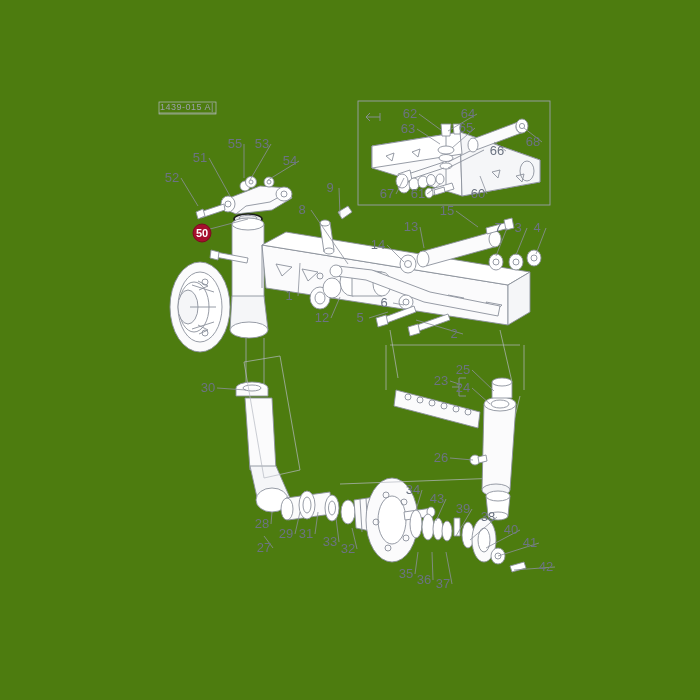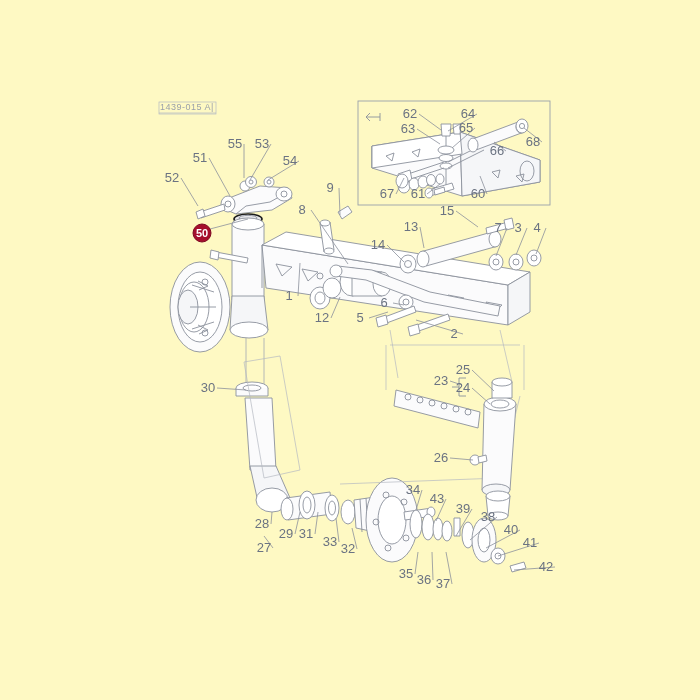--- a/index.html
+++ b/index.html
@@ -1,18 +1,18 @@
 <!DOCTYPE html>
 <html><head>
 <meta charset="utf-8">
 <style>
   html,body{margin:0;padding:0;background:#ffffff;}
   body{width:700px;height:700px;overflow:hidden;
        font-family:"Liberation Sans", sans-serif;}
-  #stage{position:relative;width:700px;height:700px;background:#fef9c3;}
+  #stage{position:relative;width:700px;height:700px;background:#4d7c0f;}
   #svgroot{position:absolute;left:0;top:0;width:700px;height:700px;}
   .lbl{fill:#6b7382;font-family:"Liberation Sans",sans-serif;font-size:13px;}
   .hdr{fill:#9aa0aa;font-family:"Liberation Sans",sans-serif;font-size:9px;letter-spacing:.5px;}
   .ln{stroke:#8b919c;stroke-width:.9;fill:none;}
   .ln-l{stroke:#a2a8b2;stroke-width:.8;fill:none;}
   .ln-t{stroke:#b4b9c2;stroke-width:.7;fill:none;}
   .fillp{fill:#fbfbfc;stroke:#8b919c;stroke-width:.9;}
   .fillp2{fill:#f5f6f8;stroke:#8b919c;stroke-width:.9;}
   .fillw{fill:#ffffff;stroke:#8b919c;stroke-width:.9;}
   .leader{stroke:#8b919c;stroke-width:.8;fill:none;}

